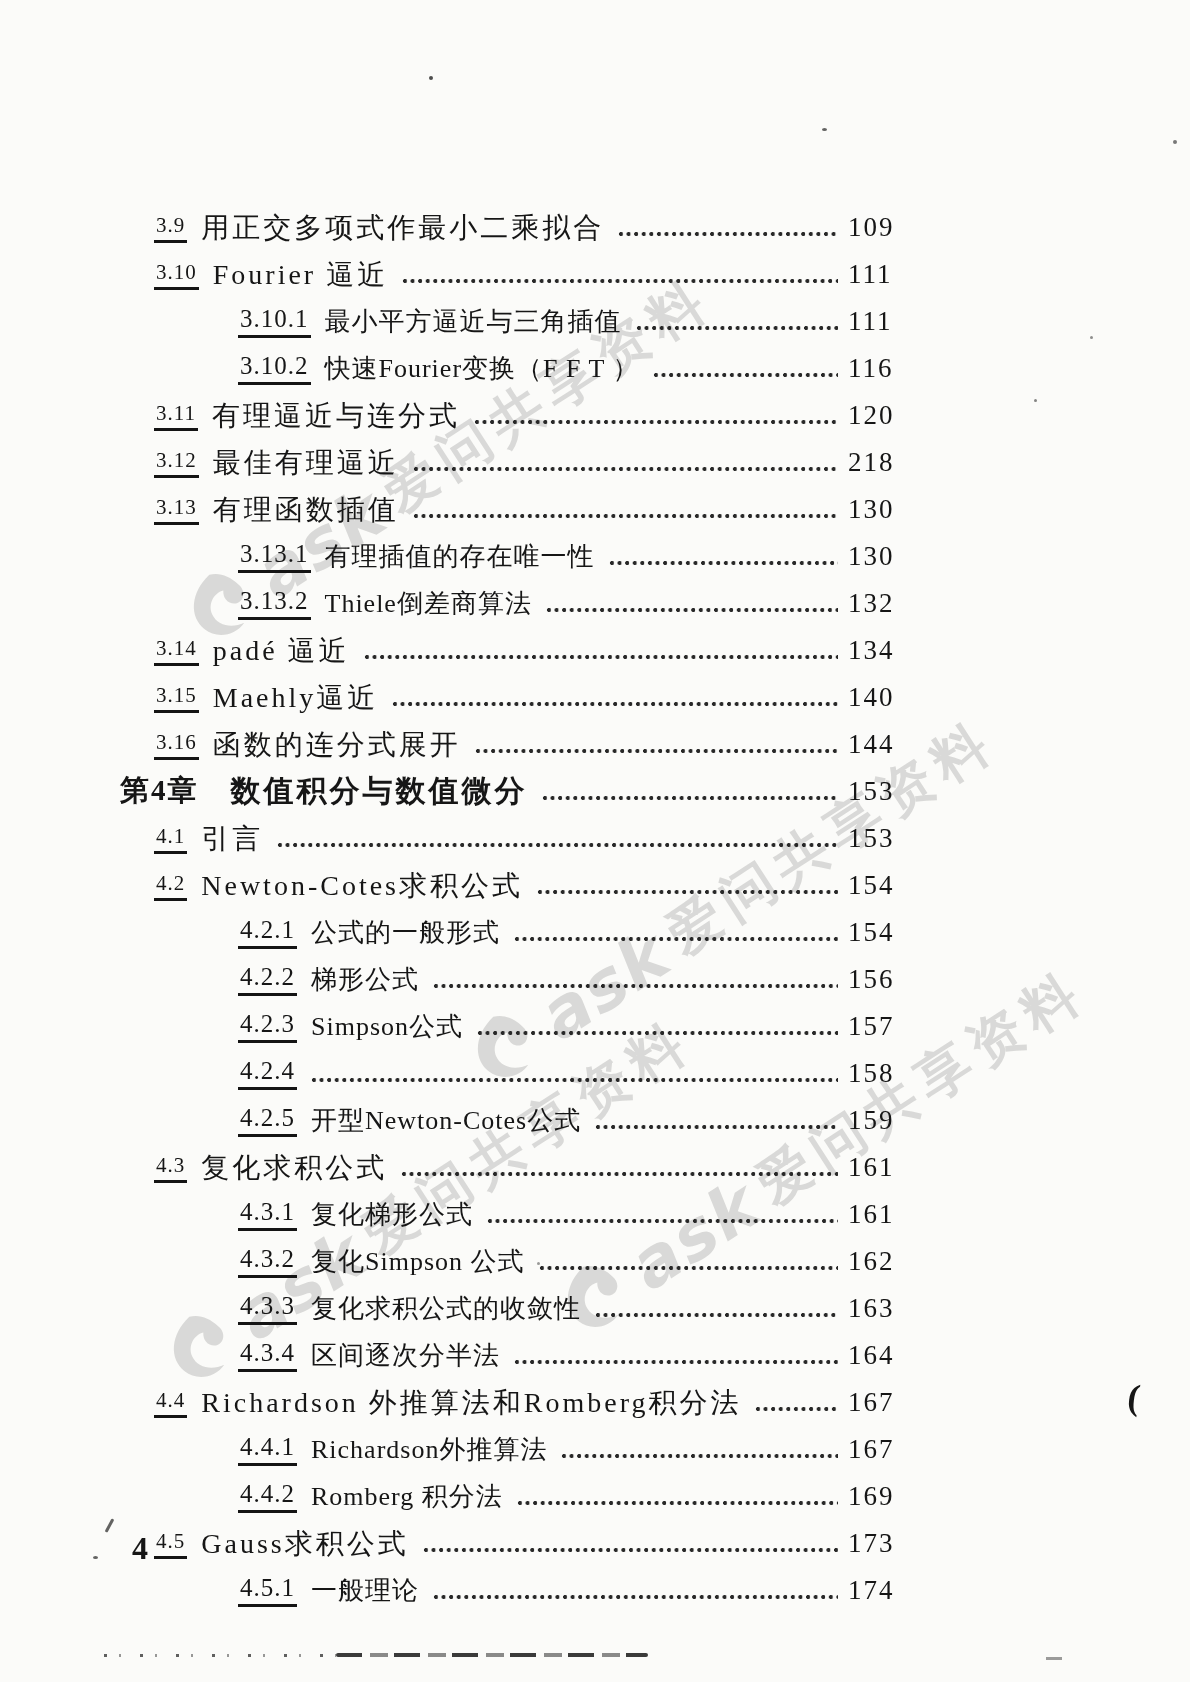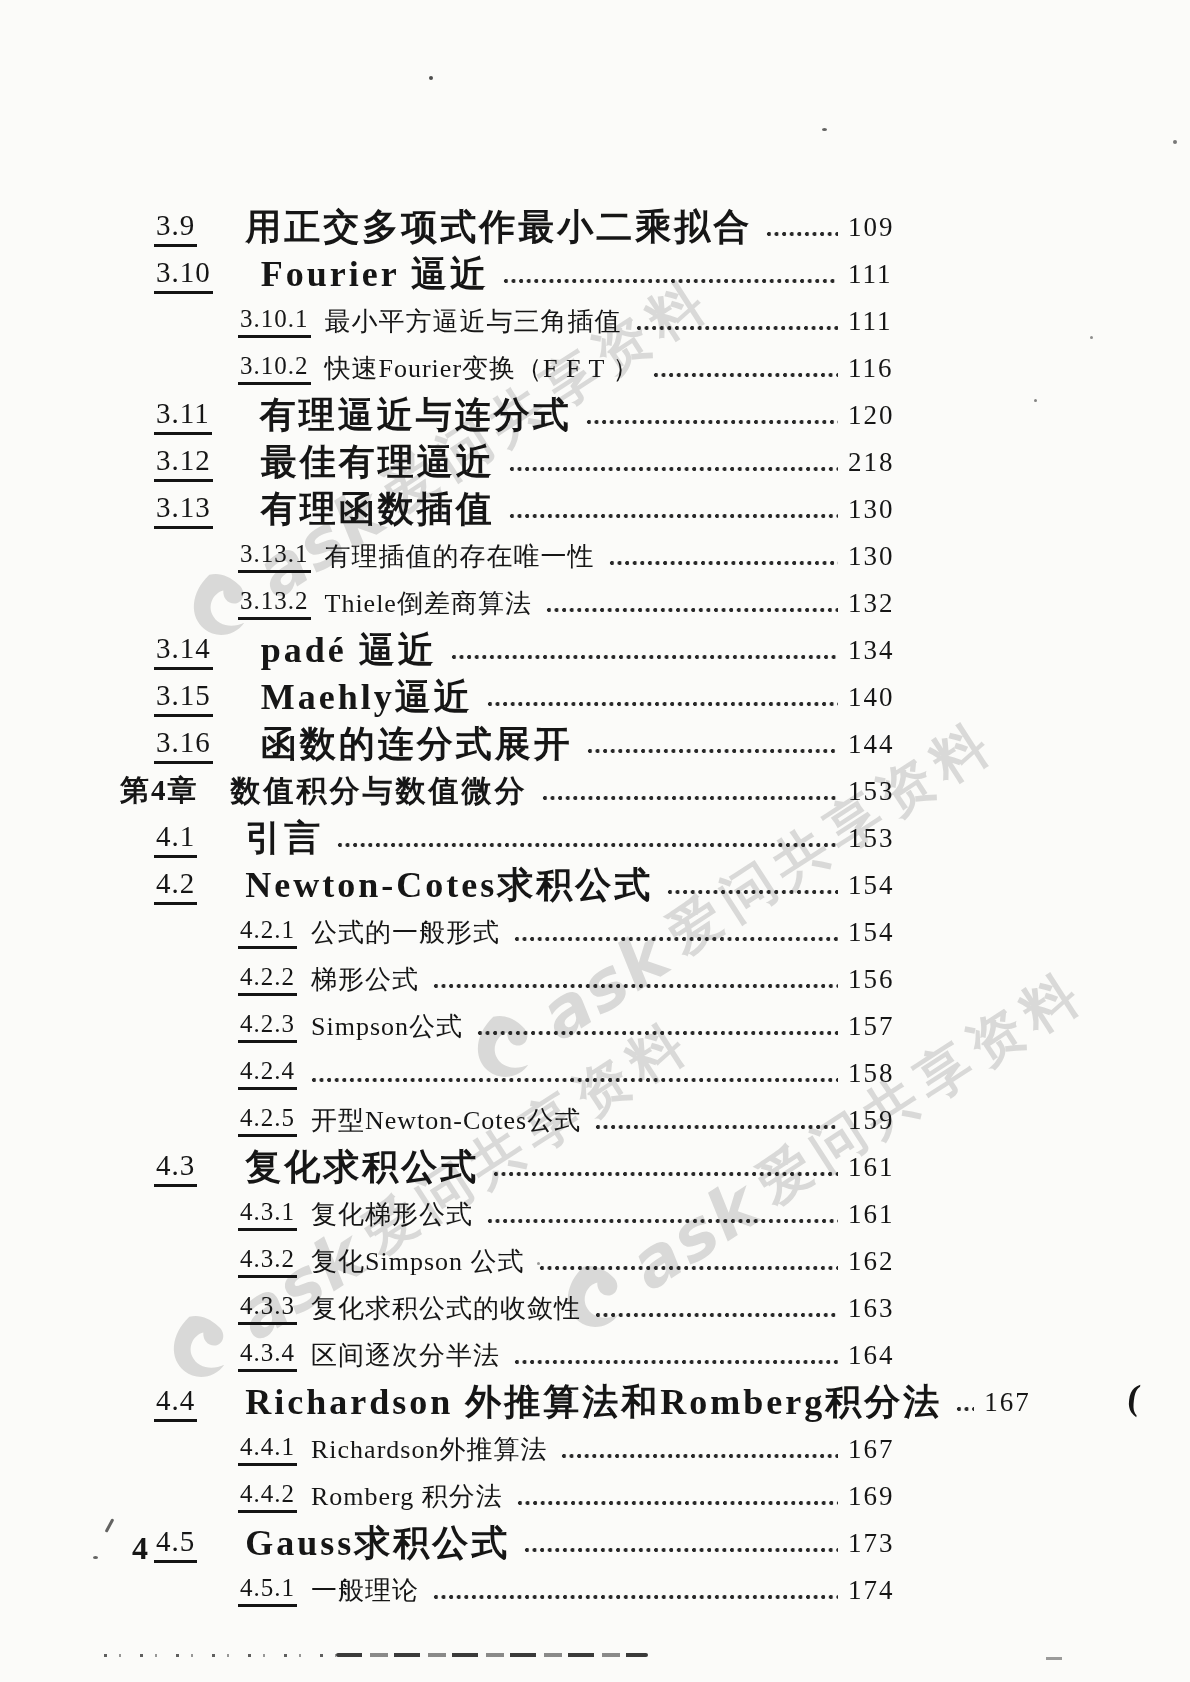--- a/index.html
+++ b/index.html
@@ -31,25 +31,25 @@
   #wm2 { left:470px; top:1032px; }
   #wm3 { left:166px; top:1332px; }
   #wm4 { left:560px; top:1282px; }
 
   
   .toc { position:absolute; left:118px; top:204px; width:792px; }
   .row { display:flex; align-items:center; height:47px; }
   .num {
     border-bottom:3px solid #141414;
     padding:0 2px 2px 2px;
-    font-size:29px; letter-spacing:1px; white-space:nowrap;
+    font-size:21px; letter-spacing:1px; white-space:nowrap;
   }
   .title { white-space:nowrap; }
   .level1 { padding-left:36px; }
-  .level1 .title { margin-left:48px; font-size:36px; letter-spacing:3px;font-weight:bold; }
+  .level1 .title { margin-left:14px; font-size:28px; letter-spacing:3px; }
   .level2 { padding-left:120px;font-family:Liberation Serif, serif; }
   .level2 .num { font-size:25px; }
   .level2 .title { margin-left:14px; font-size:26px; letter-spacing:1px; }
   .level0 .num { border-bottom:none; font-weight:700; font-size:29px; letter-spacing:2px; }
   .level0 .title { margin-left:30px; font-weight:700; font-size:30px; letter-spacing:3px;text-align:center; }
   .leader {
     flex:1 1 auto; min-width:18px;
     height:14px; margin:12px 10px 0 14px;
     background-image:radial-gradient(circle at 3px 7px, #282828 1.8px, rgba(0,0,0,0) 2.3px);
     background-size:7.6px 14px;

